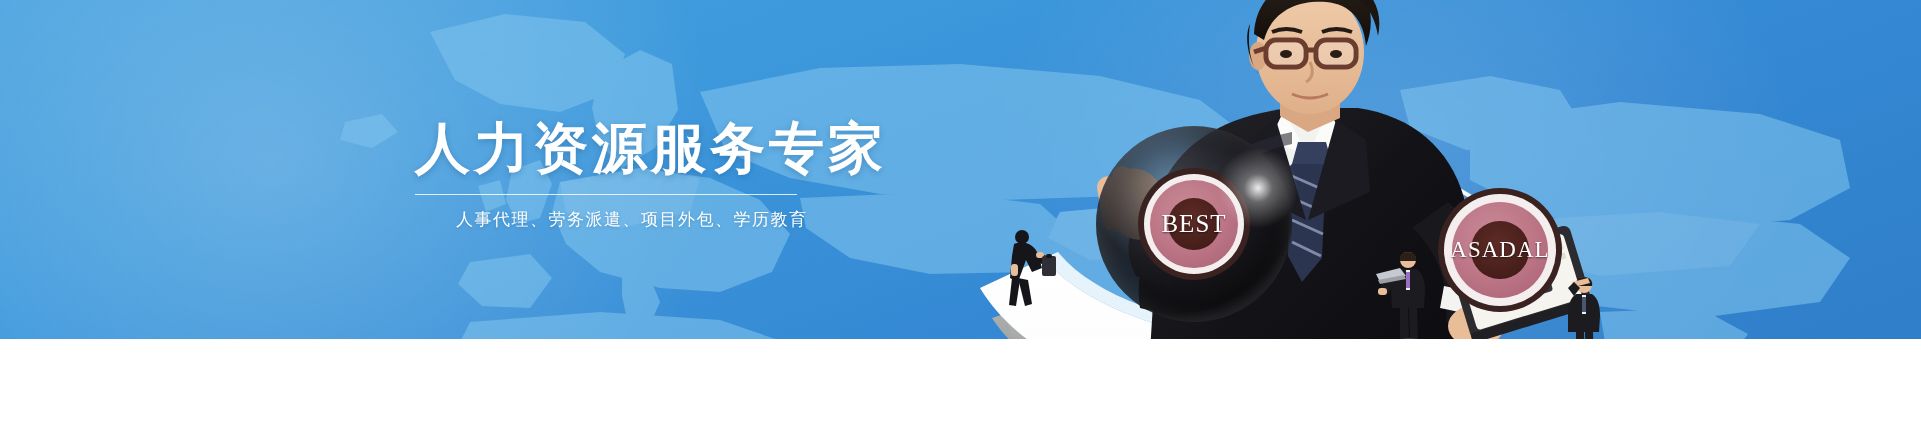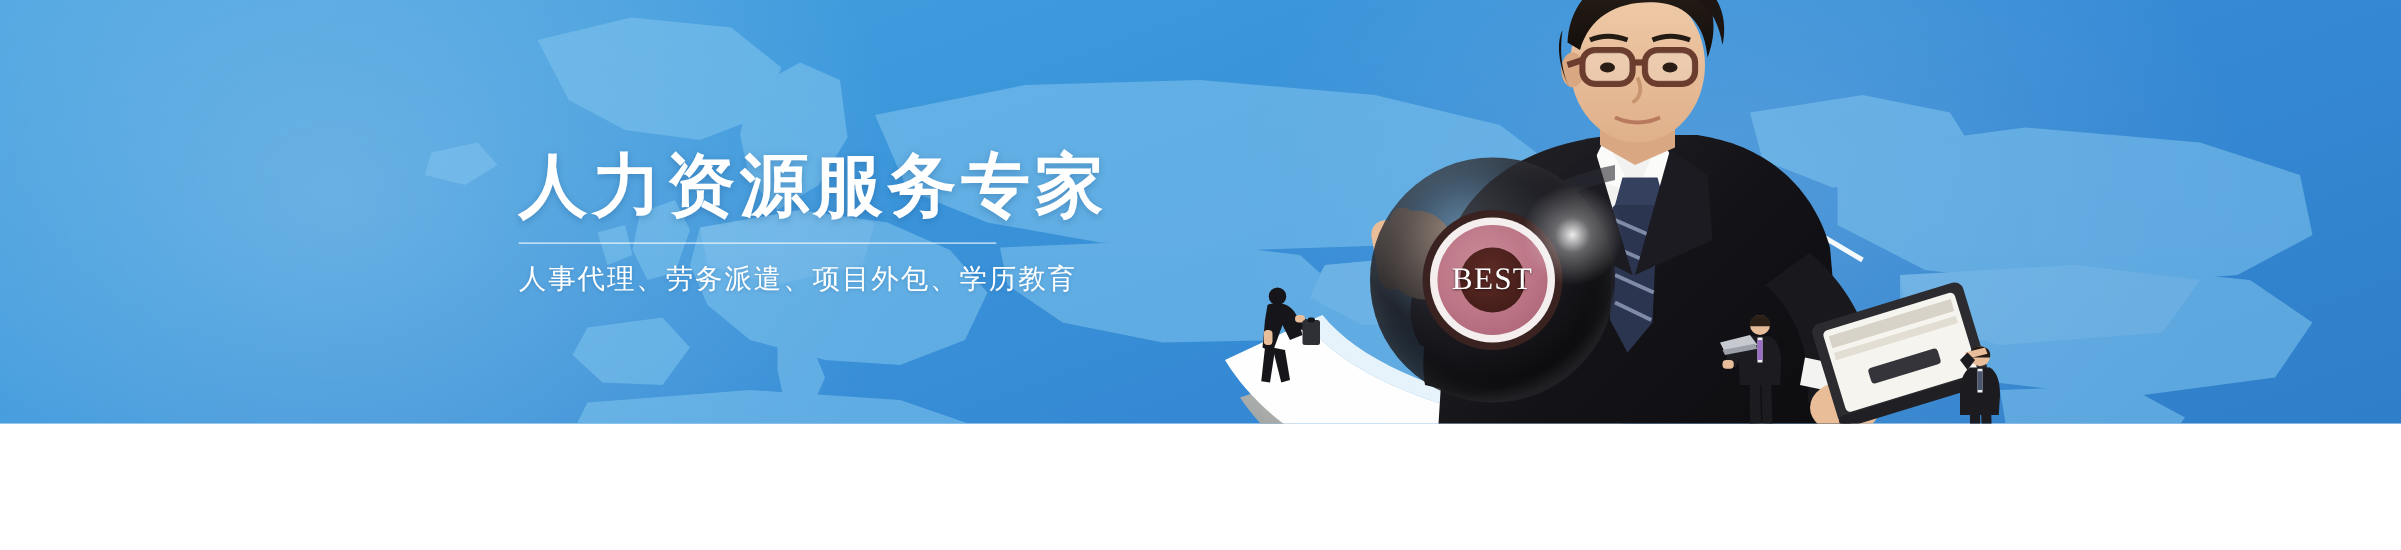--- a/index.html
+++ b/index.html
@@ -65,25 +65,26 @@
   }
   .divider {
     margin-top: 14px;
     margin-bottom: 13px;
     width: 382px;
     height: 1px;
     background: rgba(255,255,255,0.82);
   }
   .subline {
     font-family: "DejaVu Sans", "Liberation Sans", sans-serif;
-    font-size: 22px;
+    font-size: 17px;
     letter-spacing: 1.5px;
     color: #ffffff;
     white-space: nowrap;
     text-shadow: 0 1px 3px rgba(20,70,120,0.25);
+    margin-left: 41px;
   }
 
   
   .platform {
     position: absolute;
     left: 980px;
     top: 232px;
     width: 760px;
     height: 215px;
     z-index: 6;
@@ -437,20 +438,27 @@
   <div class="badge" id="badge-best">
     <div class="ring-outer"></div>
     <div class="ring-white"></div>
     <div class="ring-pink"></div>
     <div class="ring-core"></div>
     <span class="badge-label">BEST</span>
   </div>
 
   <div class="lens-glint"></div>
 
+  <div class="badge" id="badge-asadal">
+    <div class="ring-outer"></div>
+    <div class="ring-white"></div>
+    <div class="ring-pink"></div>
+    <div class="ring-core"></div>
+    <span class="badge-label">ASADAL</span>
+  </div>
 
   <div class="figure" id="figure-briefcase">
     <svg viewBox="0 0 62 88" width="62" height="88">
       <g fill="#16161a">
         <circle cx="24" cy="9" r="7"></circle>
         <path d="M16 16 C26 12 36 16 40 26 L44 40 L34 44 L28 32 L20 54 L12 50 L14 28 Z"></path>
         <path d="M20 50 L30 52 L34 76 L27 78 L22 58 Z"></path>
         <path d="M14 50 L22 52 L18 78 L11 77 Z"></path>
         <path d="M38 24 L54 30 L50 38 L35 33 Z"></path>
       </g>

